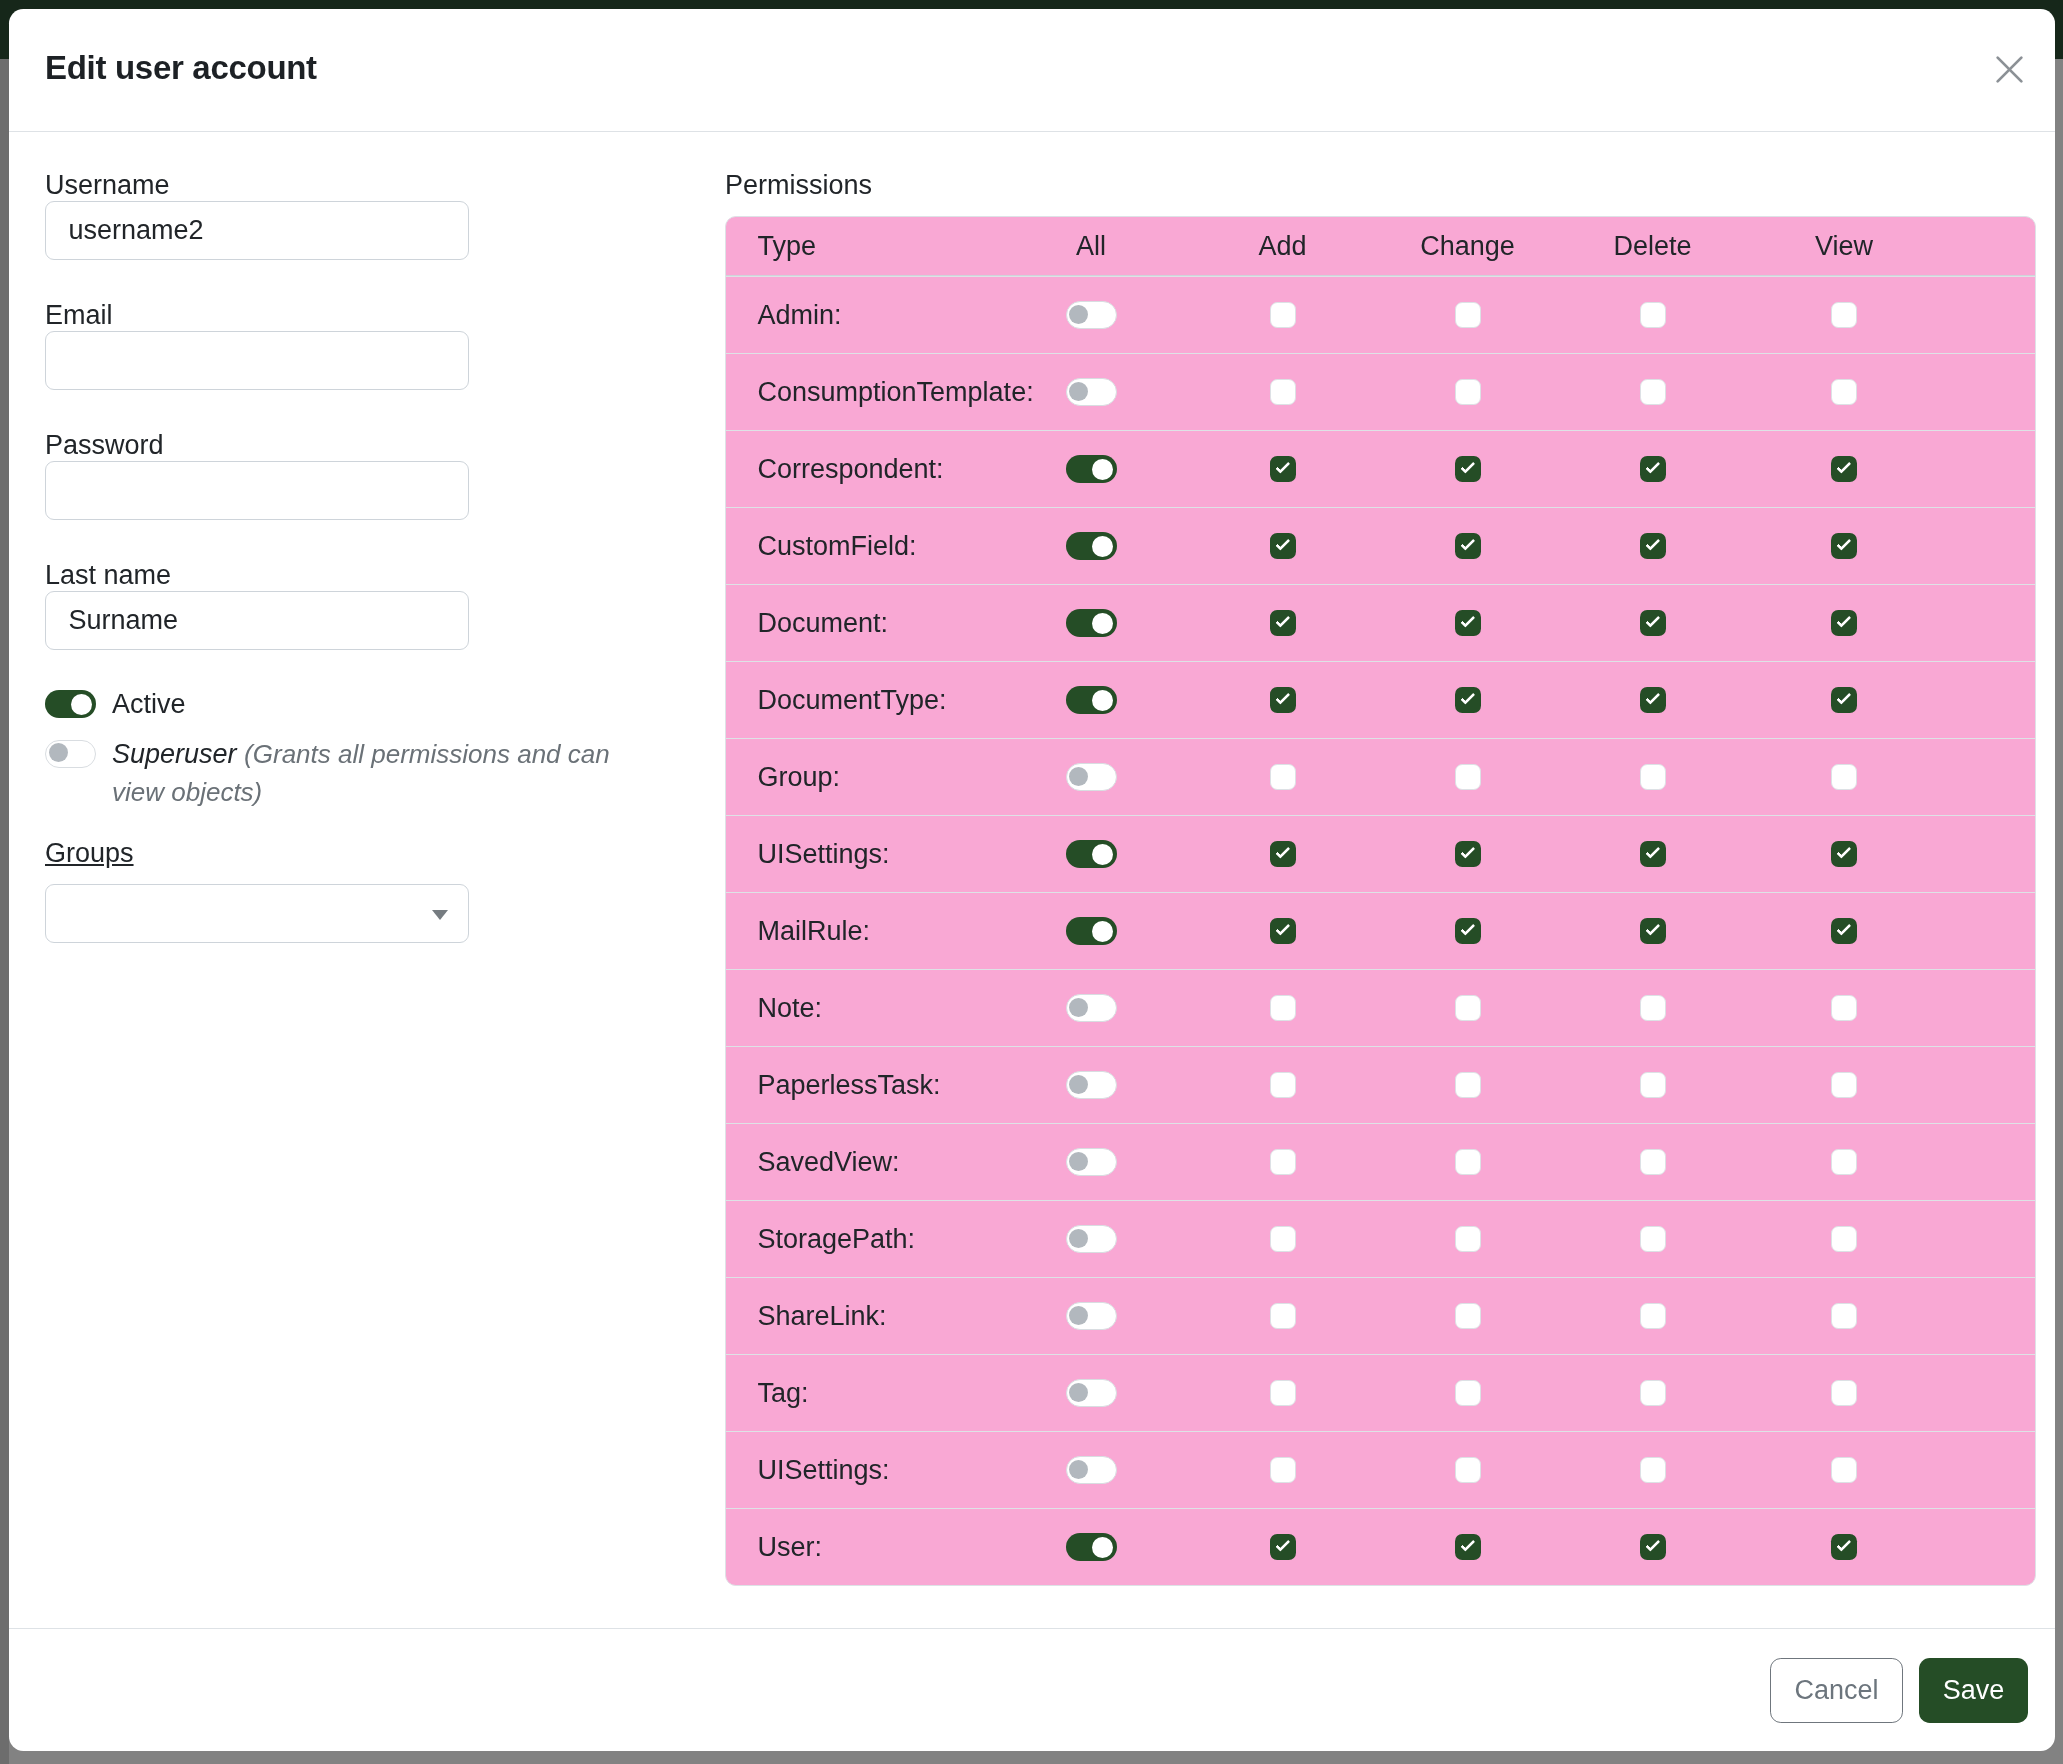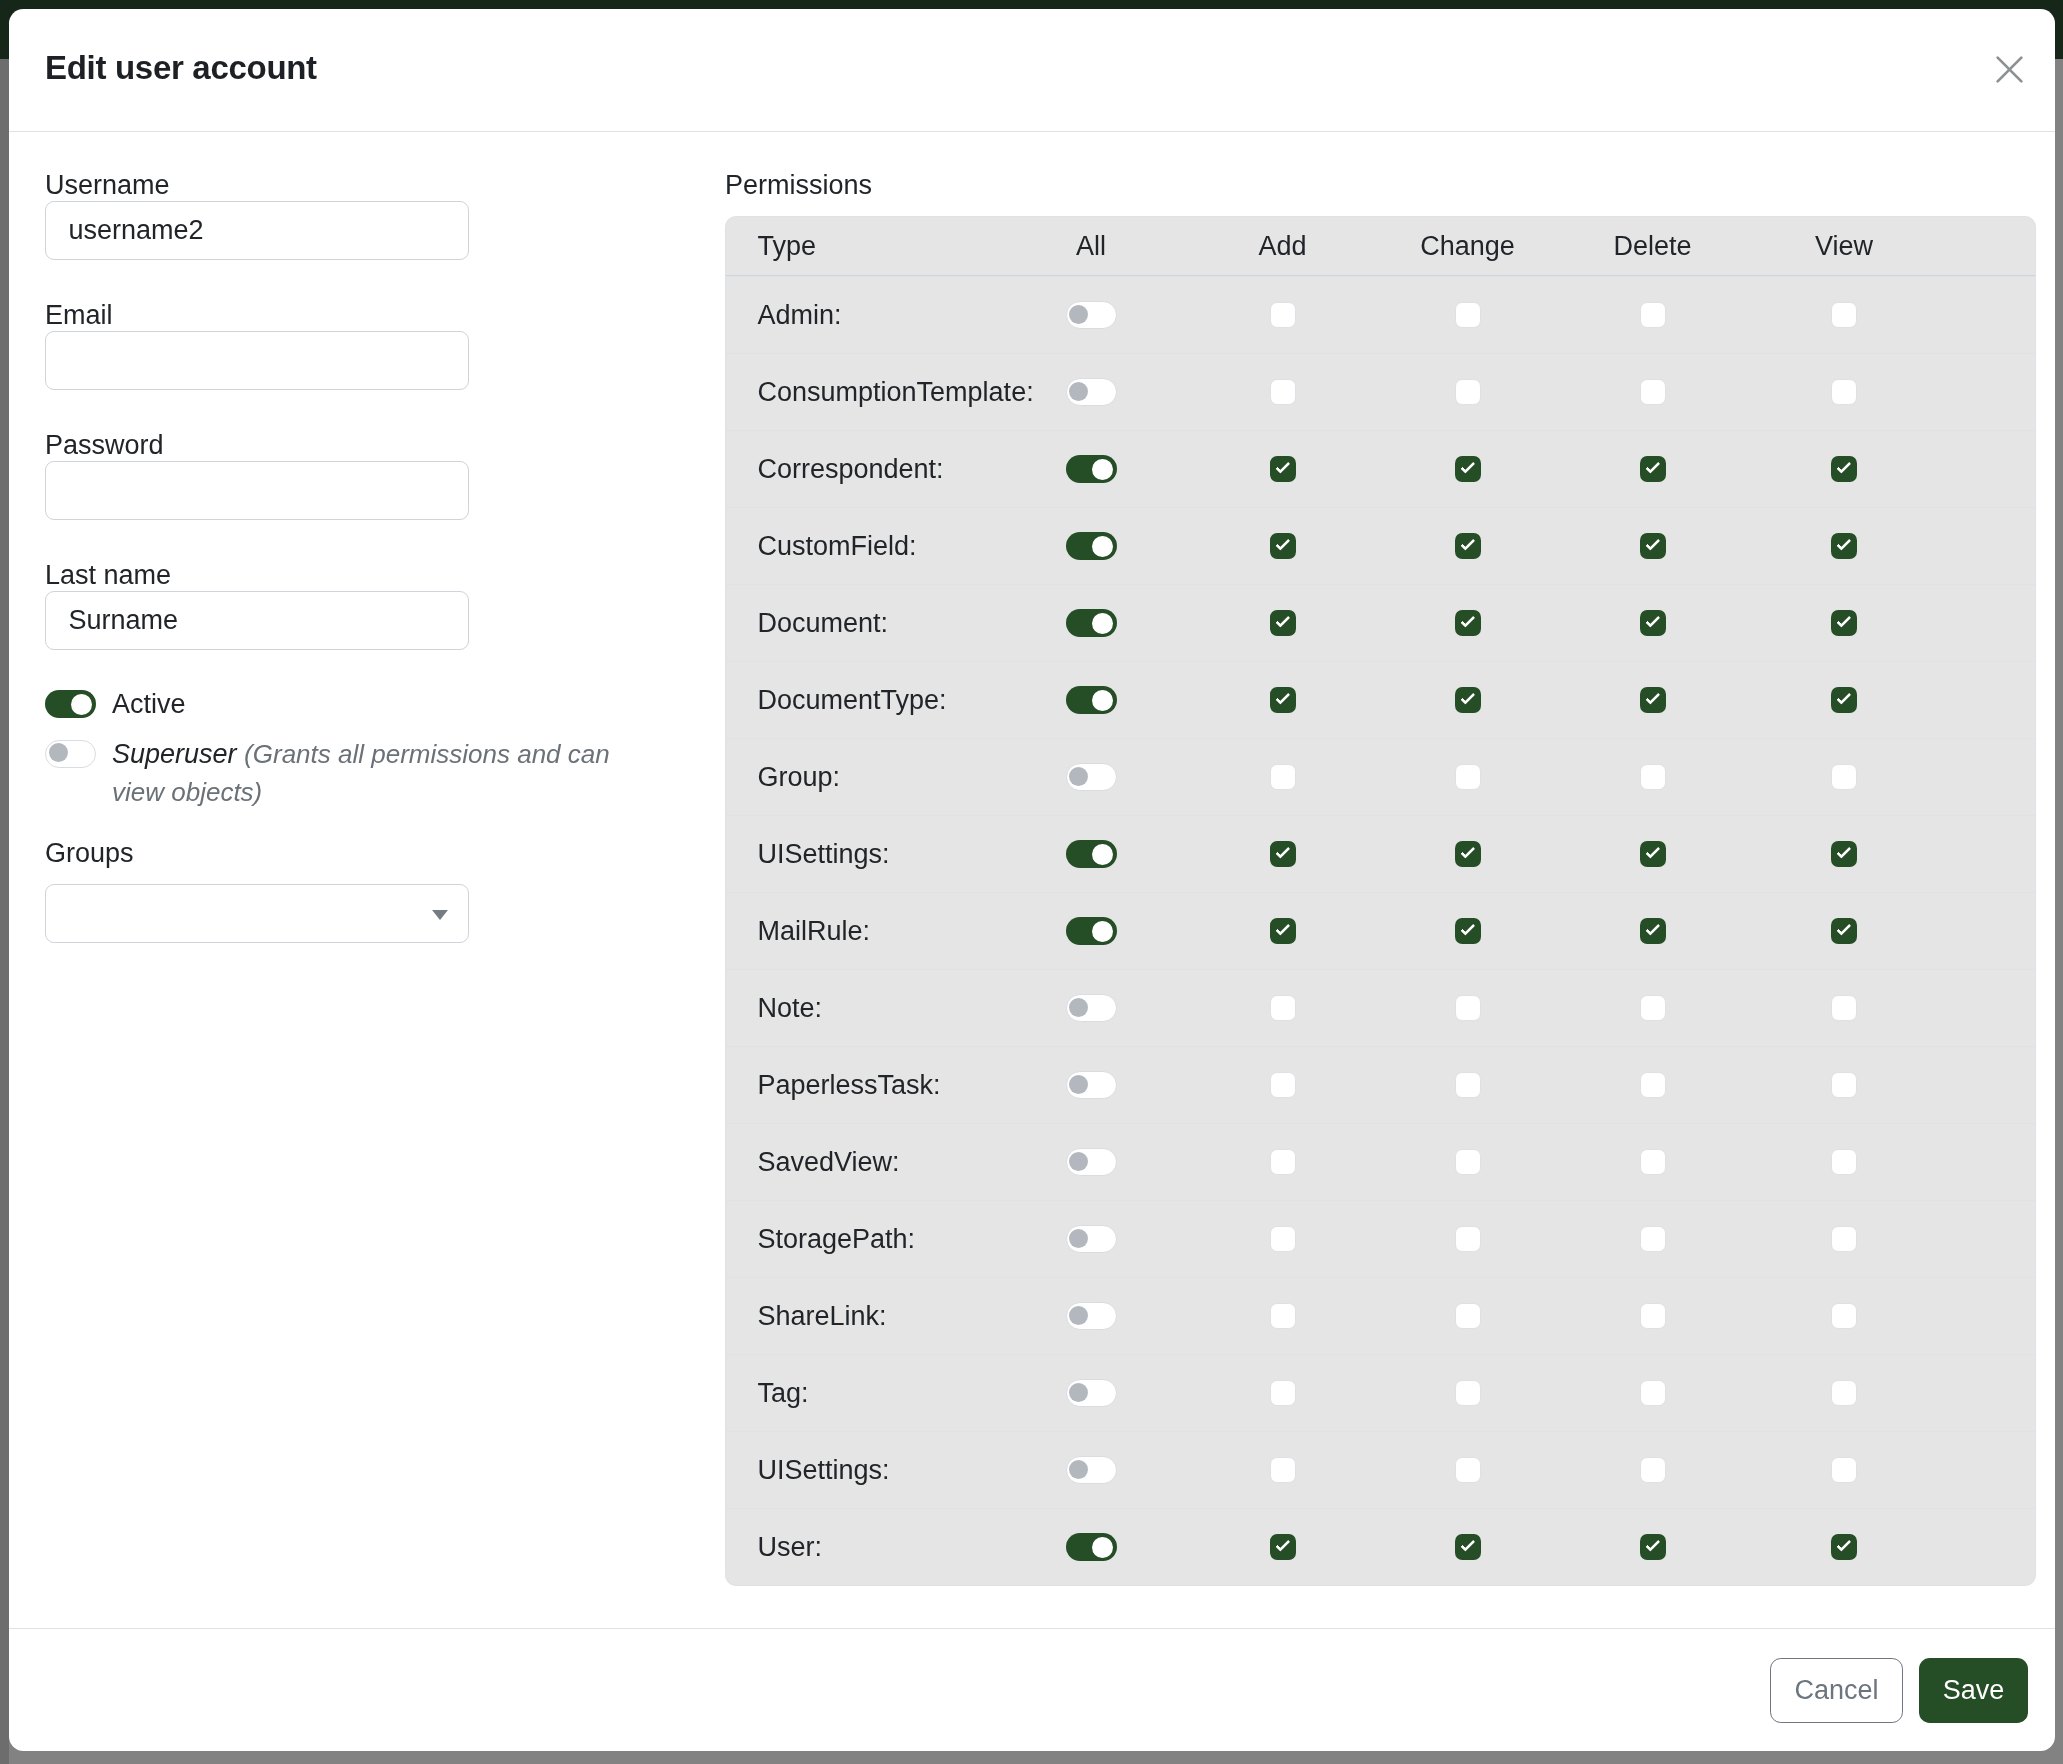--- a/index.html
+++ b/index.html
@@ -76,21 +76,21 @@
   .cb.on{background:var(--accent);}
   .cb .check{
     position:absolute;left:6.3px;top:6.3px;width:13.5px;height:7.2px;
     border-left:3.6px solid #fff;border-bottom:3.6px solid #fff;
     transform:rotate(-45deg);border-radius:0.9px;
   }
 
   
   .right-col{margin-left:104px;width:1311px;flex:0 0 1311px;}
   .perm-label{display:block;font-size:27px;line-height:31px;margin-bottom:15.3px;}
-  .perm-table{width:1311px;border:1.8px solid var(--border);border-radius:10.8px;overflow:hidden;background:#e5e5e5;}
+  .perm-table{width:1311px;border:1.8px solid var(--border);border-radius:10.8px;overflow:hidden;background:#f9a8d4;}
   .prow{display:flex;align-items:center;height:77px;border-top:0.9px solid var(--border);}
   .prow.header{height:59px;border-top:none;border-bottom:0.9px solid #cfd4d9;}
   .cell{display:flex;align-items:center;justify-content:center;}
   .cell.c-type{width:266px;justify-content:flex-start;padding-left:31.5px;font-size:27px;color:var(--text);}
   .cell.c-all{width:198px;}
   .cell.c-add{width:185px;}
   .cell.c-change{width:185px;}
   .cell.c-delete{width:185px;}
   .cell.c-view{width:198px;}
   .prow.header .cell{font-size:27px;color:var(--text);}
@@ -157,21 +157,21 @@
       </div>
 
       <div class="toggle-row row-superuser">
         <span class="switch off">
             <span class="knob"></span>
           </span>
         <span class="su-text"><span>Superuser</span> <span class="su-hint">(Grants all permissions and can view objects)</span></span>
       </div>
 
       <div class="groups-group">
-        <label class="field-label" style="margin-bottom:15px;">Groups</label>
+        <label class="field-label" style="margin-bottom:15px;text-decoration:underline;">Groups</label>
         <div class="select-box">
           <span></span>
           <span class="caret"></span>
         </div>
       </div>
 
     </div>
 
     <div class="right-col">
       <span class="perm-label">Permissions</span>

